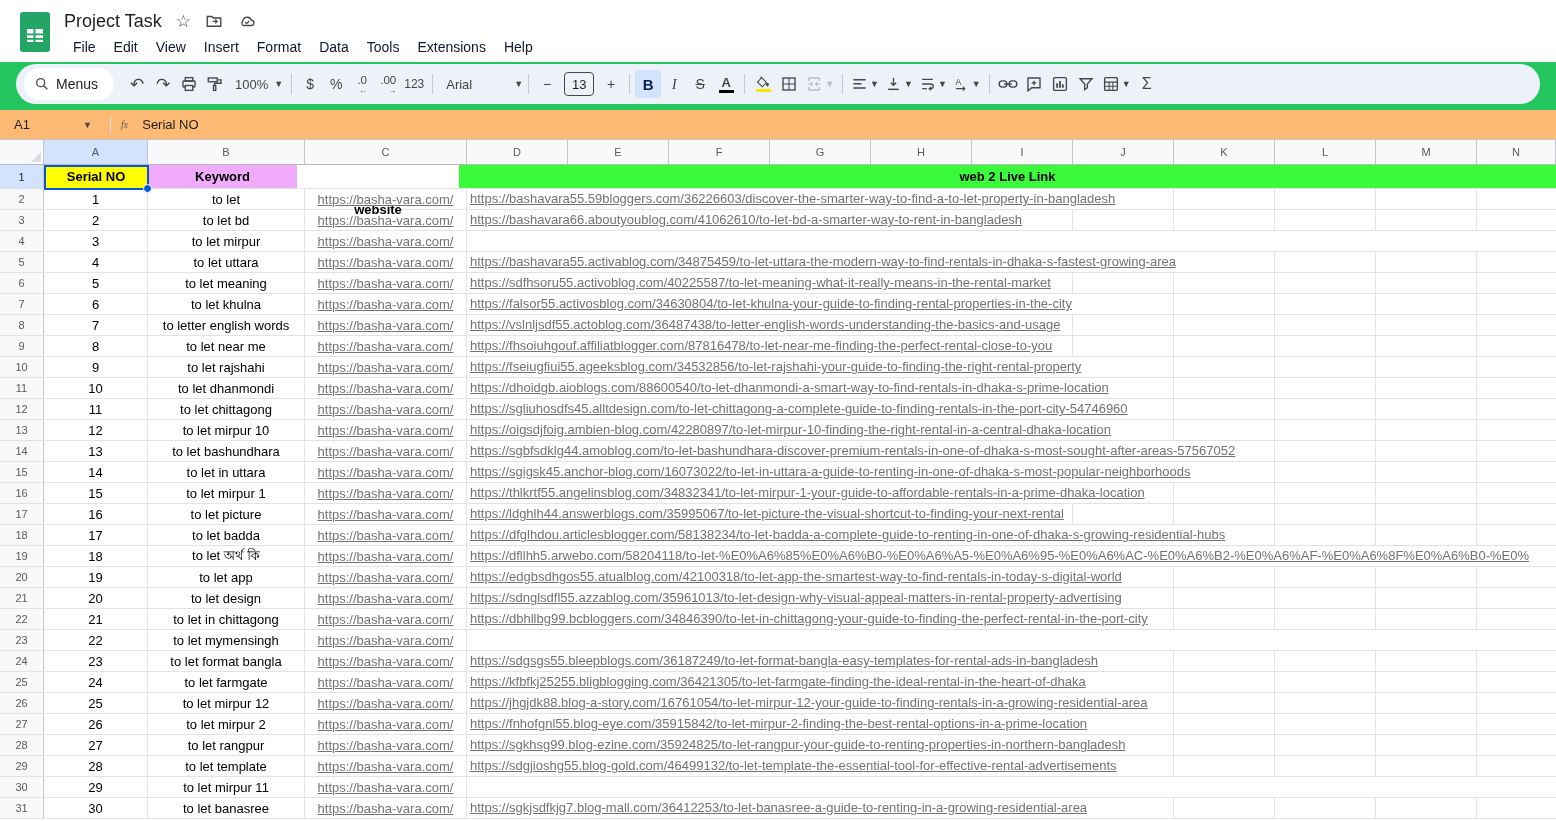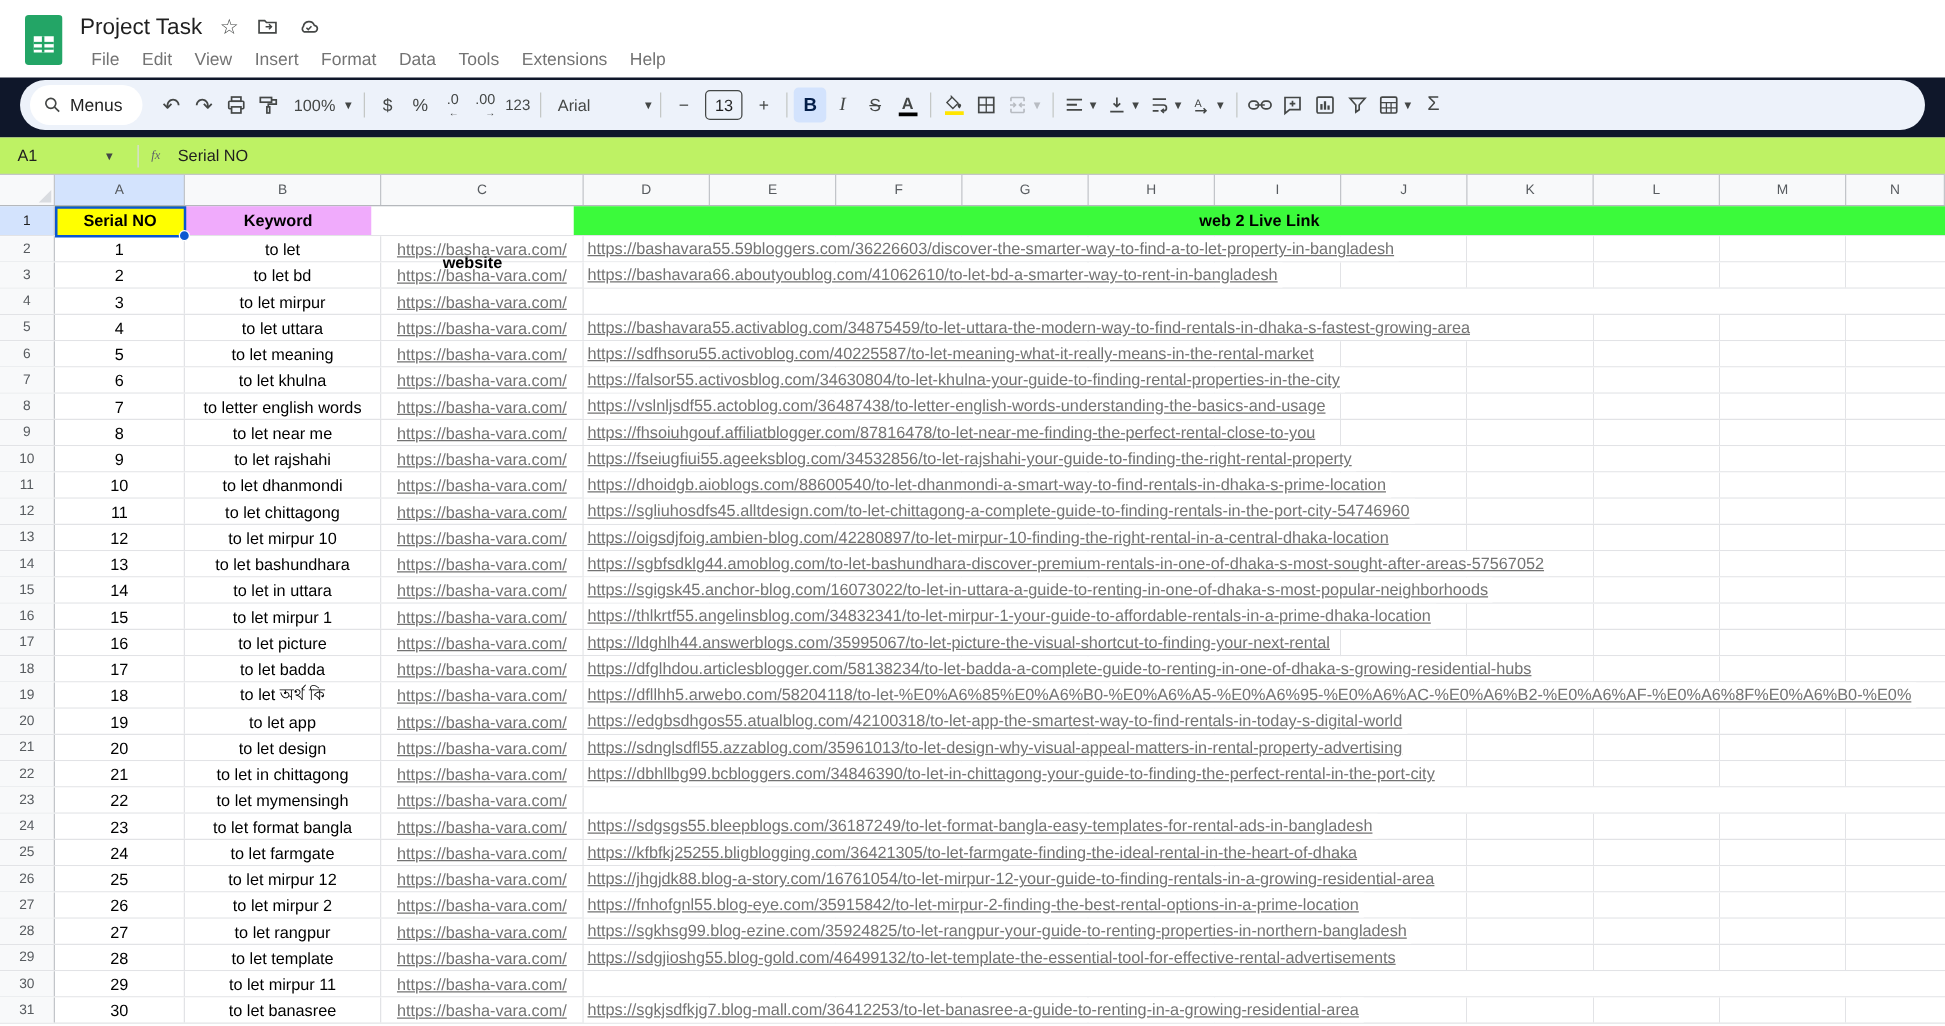--- a/index.html
+++ b/index.html
@@ -8,24 +8,24 @@
 
   
   .topbar { height:62px; padding:8px 0 0 16px; display:flex; align-items:flex-start; background:#fff; }
   .logo { width:30px; height:40px; margin:4px 14px 0 4px; }
   .title-block { display:flex; flex-direction:column; }
   .title-row { display:flex; align-items:center; gap:14px; height:26px; }
   .doc-title { font-size:18px; font-weight:500; color:#1f1f1f; }
   .title-ico { color:#444746; display:inline-flex; align-items:center; }
   .star { font-size:17px; }
   .menu-bar { display:flex; margin-top:2px; }
-  .menu-item { font-size:14px; color:#737373; padding:3px 9px; border-radius:8px; cursor:pointer; }
+  .menu-item { font-size:14px; color:#0f172a; padding:3px 9px; border-radius:8px; cursor:pointer; }
 
   
-  .toolbar-strip { padding:2px 16px 6px 16px; background:#0f172a; }
+  .toolbar-strip { padding:2px 16px 6px 16px; background:#22c55e; }
   .toolbar { background:#edf2fa; border-radius:22px; height:40px; display:flex; align-items:center; padding:0 8px; }
   .search-pill { background:#fff; border-radius:18px; height:32px; display:flex; align-items:center; gap:6px; padding:0 16px 0 10px; margin-right:10px; }
   .search-pill span { font-size:14px; color:#1f1f1f; }
   .tb { display:inline-flex; align-items:center; justify-content:center; min-width:26px; height:28px; border-radius:4px; color:#444746; font-size:14px; cursor:pointer; padding:0 3px; }
   .tb.glyph { font-size:17px; }
   .tb.active { background:#d3e3fd; color:#041e49; font-weight:700; }
   .tb.disabled { color:#b8bcc2; }
   .sep { width:1px; height:20px; background:#c4c7c5; margin:0 5px; flex:none; }
   .dd { font-size:9px; color:#444746; margin-left:2px; }
   .dd.disabled { color:#b8bcc2; }
@@ -34,21 +34,21 @@
   .size-box { width:30px; height:24px; border:1px solid #444746; border-radius:4px; display:flex; align-items:center; justify-content:center; font-size:13px; color:#1f1f1f; margin:0 4px; }
   .b-btn { font-weight:700; font-size:15px; }
   .i-btn { font-style:italic; font-family:"Liberation Serif", serif; font-size:15px; }
   .s-btn { text-decoration:line-through; font-size:14px; }
   .stack { display:flex; flex-direction:column; align-items:center; line-height:1; }
   .stack .bar { width:15px; height:3px; margin-top:1px; }
   .num-dec { font-size:11.5px; letter-spacing:0; }
   .num-dec small { font-size:8px; display:block; text-align:right; }
 
   
-  .formula-bar { height:30px; display:flex; align-items:center; border-bottom:1px solid #c4c7c5; background:#bef264; padding-left:14px; }
+  .formula-bar { height:30px; display:flex; align-items:center; border-bottom:1px solid #c4c7c5; background:#fdba74; padding-left:14px; }
   .name-box { width:86px; display:flex; align-items:center; justify-content:space-between; font-size:13px; color:#1f1f1f; padding-right:8px; }
   .fb-sep { width:1px; height:18px; background:#dadce0; margin:0 10px; }
   .fx { font-style:italic; font-family:"Liberation Serif", serif; color:#5f6368; font-size:10px; margin-right:14px; }
   .fb-value { font-size:13px; color:#1f1f1f; }
 
   
   .sheet { position:relative; width:1556px; height:679px; background:#fff; }
   .chead-row { display:flex; height:25px; border-bottom:1px solid #b5b8bc; background:#f8f9fa; }
   .corner { width:44px; flex:none; border-right:1px solid #c2c5c9; background:#f8f9fa; position:relative; }
   .corner:after { content:""; position:absolute; right:2px; bottom:2px; border-left:10px solid transparent; border-bottom:10px solid #d9dce0; }

